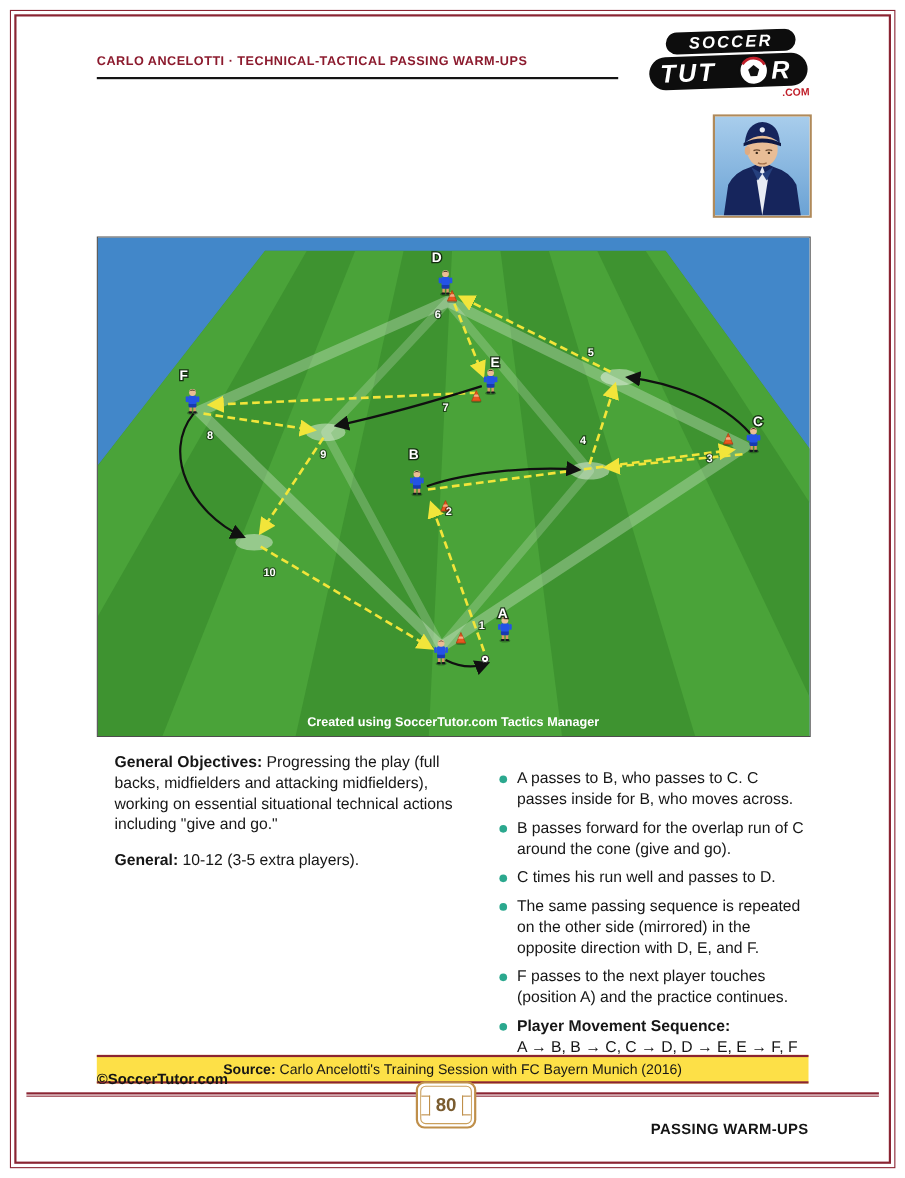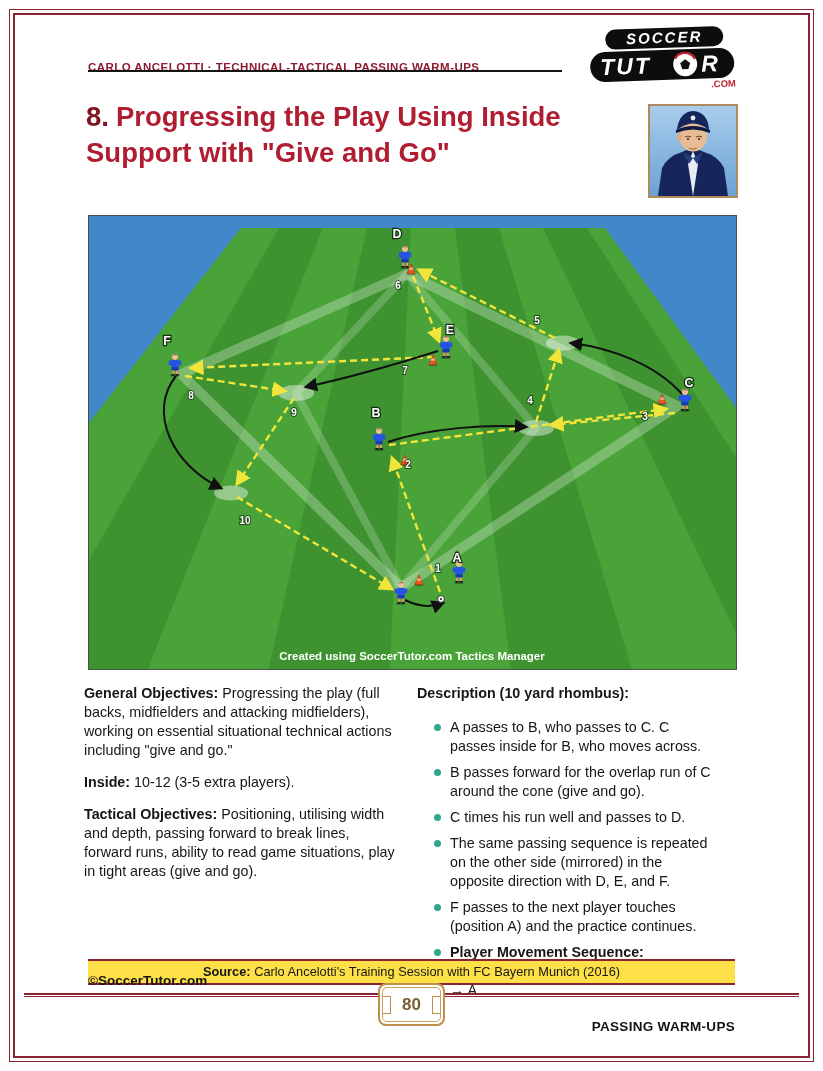--- a/index.html
+++ b/index.html
@@ -4,56 +4,56 @@
 <style>
   html,body{margin:0;padding:0;background:#e9e9e9;}
   .page{
     position:relative;width:823px;height:1071px;background:#ffffff;margin:0 auto;
     font-family:"Liberation Sans", sans-serif;color:#161616;overflow:hidden;
   }
   .border-outer{position:absolute;inset:9px;border:1px solid #8a2432;pointer-events:none;}
   .border-inner{position:absolute;inset:13px;border:2px solid #8a2432;pointer-events:none;}
 
   .header-text{
-    position:absolute;left:88px;top:61px;width:500px;
+    position:absolute;left:88px;top:50px;width:500px;
     font-size:11.5px;font-weight:bold;letter-spacing:.45px;color:#8c1b2e;
   }
   .header-rule{position:absolute;left:88px;top:70px;width:474px;height:2px;background:#141414;}
 
   .logo{position:absolute;left:586px;top:26px;width:152px;height:66px;}
 
   .title{
     position:absolute;left:86px;top:99px;width:580px;
     font-size:27.5px;font-weight:bold;color:#b01d31;line-height:1.3;
   }
   .title .num{color:#7d1520;margin-right:7px;}
 
   .photo{position:absolute;left:648px;top:104px;width:90px;height:94px;border:2px solid #b08a5a;box-sizing:border-box;}
 
   .diagram{position:absolute;left:88px;top:215px;width:647px;height:453px;border:1px solid #4d4d4d;box-sizing:content-box;}
 
-  .columns{position:absolute;left:84px;top:684px;width:647px;display:flex;gap:22px;font-size:14.3px;line-height:1.33;}
+  .columns{position:absolute;left:104px;top:684px;width:647px;display:flex;gap:22px;font-size:14.3px;line-height:1.33;}
   .col-left{width:311px;}
   .col-right{width:314px;}
   .col-left p{margin:0 0 13px 0;}
   .col-right h3{margin:0 0 7px 0;font-size:14.3px;}
   .bullets{list-style:none;margin:15px;padding:0;}
   .bullets li{position:relative;padding-left:18px;margin-bottom:7px;}
   .bullets li::before{content:"";position:absolute;left:2px;top:5.5px;width:7px;height:7px;border-radius:50%;background:#2ba88e;}
 
   .source-bar{
     position:absolute;left:88px;top:959px;width:647px;box-sizing:border-box;
     border-top:2px solid #8a2432;border-bottom:2px solid #8a2432;background:#fde047;
     text-align:center;font-size:12.8px;padding:3px 0 4px 0;
   }
 
   .footer-rule{position:absolute;left:24px;top:993px;width:775px;height:4px;border-top:2px solid #8a2432;border-bottom:1px solid #8a2432;box-sizing:border-box;}
 
   .page-badge{
-    position:absolute;left:378px;top:983px;width:67px;height:43px;background:#fff;
+    position:absolute;left:378px;top:983px;width:55px;height:43px;background:#fff;
     border:2px solid #bf8f4a;border-radius:8px;box-sizing:border-box;z-index:3;
     display:flex;align-items:center;justify-content:center;
     font-weight:bold;font-size:17px;color:#7a5c30;
   }
   .page-badge::before{content:"";position:absolute;inset:2px;border:1px solid #caa05c;border-radius:5px;}
   .page-badge .goal{position:absolute;top:50%;transform:translateY(-50%);width:7px;height:16px;border:1px solid #bf8f4a;background:#fff;}
   .page-badge .goal.gl{left:3px;border-left:none;}
   .page-badge .goal.gr{right:3px;border-right:none;}
   .page-badge .num{position:relative;z-index:1;}
 
@@ -88,23 +88,20 @@
         <text x="14" y="47" fill="#fff" font-family="Liberation Sans, sans-serif" font-weight="bold" font-style="italic" font-size="23" letter-spacing="2">TUT</text>
         <circle cx="99" cy="39" r="13" fill="#fff" stroke="#0d0d0d" stroke-width="2"></circle>
         <path d="M89,33 A11.5,11.5 0 0 1 109,34" stroke="#c01f2a" stroke-width="2.4" fill="none"></path>
         <polygon points="99,34 104,38 102,44 96,44 94,38" fill="#111"></polygon>
         <text x="115" y="47" fill="#fff" font-family="Liberation Sans, sans-serif" font-weight="bold" font-style="italic" font-size="23">R</text>
         <text x="149" y="63" text-anchor="end" fill="#c01f2a" font-family="Liberation Sans, sans-serif" font-weight="bold" font-size="9.5">.COM</text>
       </g>
     </svg>
   </div>
 
-  <div class="title">
-    <span class="num">8.</span><span>Progressing the Play Using Inside Support with "Give and Go"</span>
-  </div>
 
   <div class="photo">
     <svg width="86" height="90" viewBox="0 0 86 90">
       <defs>
         <linearGradient id="sky2" x1="0" y1="0" x2="0" y2="1">
           <stop offset="0" stop-color="#a8cdec"></stop>
             <stop offset="1" stop-color="#6ba2d4"></stop>
         </linearGradient>
       </defs>
       <rect width="86" height="90" fill="url(#sky2)"></rect>
@@ -246,25 +243,23 @@
         <text class="st-num" x="156" y="308">10</text>
       </g>
 
       <text class="st-caption" x="323" y="444">Created using SoccerTutor.com Tactics Manager</text>
     </svg>
   </div>
 
   <div class="columns">
     <div class="col-left">
       <p><strong>General Objectives:</strong> <span>Progressing the play (full backs, midfielders and attacking midfielders), working on essential situational technical actions including "give and go."</span></p>
-      <p><strong>Inside:</strong> <span>10-12 (3-5 extra players).</span></p>
-      <p><strong>Tactical Objectives:</strong> <span>Positioning, utilising width and depth, passing forward to break lines, forward runs, ability to read game situations, play in tight areas (give and go).</span></p>
+      <p><strong>General:</strong> <span>10-12 (3-5 extra players).</span></p>
     </div>
     <div class="col-right">
-      <h3>Description (10 yard rhombus):</h3>
       <ul class="bullets">
         <li>A passes to B, who passes to C. C passes inside for B, who moves across.</li>
         <li>B passes forward for the overlap run of C around the cone (give and go).</li>
         <li>C times his run well and passes to D.</li>
         <li>The same passing sequence is repeated on the other side (mirrored) in the opposite direction with D, E, and F.</li>
         <li>F passes to the next player touches (position A) and the practice continues.</li>
         <li>
           <strong>Player Movement Sequence:</strong><br>
           <span>A → B, B → C, C → D, D → E, E → F, F → A.</span>
         </li>

